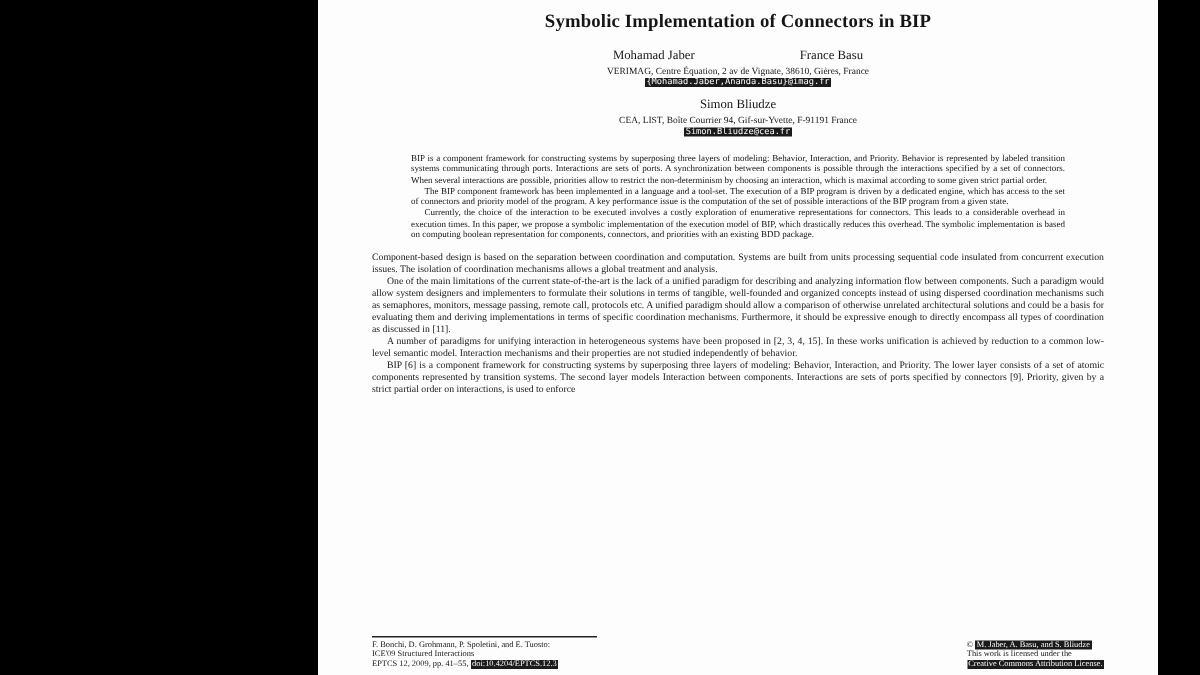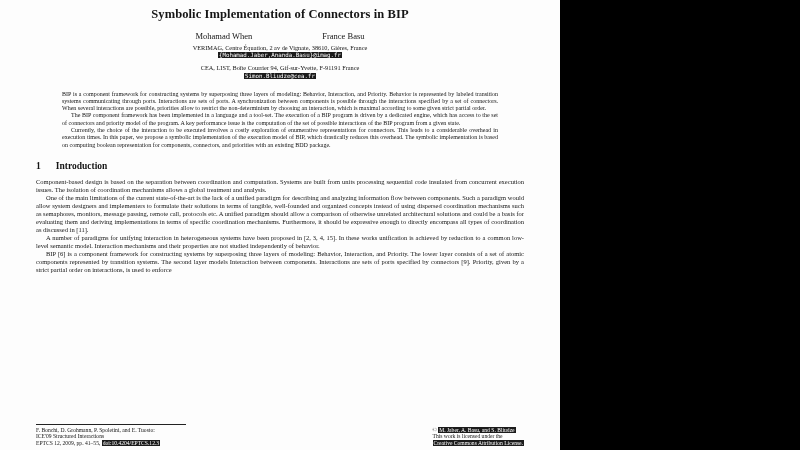--- a/index.html
+++ b/index.html
@@ -1,17 +1,17 @@
 <!DOCTYPE html>
 <html><head>
 <meta charset="utf-8">
 <style>
   * { margin:0; padding:0; box-sizing:border-box; }
   html,body { width:800px; height:450px; background:#000; overflow:hidden; }
-  .screen { width:640px; height:450px; background:#000; display:flex; justify-content:flex-start; }
+  .screen { width:772px; height:450px; background:#000; display:flex; justify-content:flex-end; }
   .page {
     position:relative; width:560px; height:450px; background:#fdfdfd;
     font-family:"Liberation Serif", serif; color:#151515;
     padding:0 36px; overflow:hidden;
   }
   .title { text-align:center; font-size:12.5px; font-weight:bold; padding-top:7px; letter-spacing:.1px; }
   .authors { text-align:center; margin-top:9px; }
   .names-row { display:flex; justify-content:center; gap:70px; font-size:8.5px; }
   .single-name { font-size:8.5px; }
   .affil { font-size:6.3px; margin-top:2.5px; }
@@ -33,45 +33,43 @@
 <body>
 
 <div class="screen">
   <div class="page">
 
     <h1 class="title">Symbolic Implementation of Connectors in BIP</h1>
 
     <div class="authors">
       <div class="author-group">
         <div class="names-row">
-          <span>Mohamad When</span>
+          <span>Mohamad Jaber</span>
           <span>France Basu</span>
         </div>
         <div class="affil">VERIMAG, Centre Équation, 2 av de Vignate, 38610, Gières, France</div>
         <div class="email-line">
           <span class="link">{Mohamad.Jaber,Ananda.Basu}@imag.fr</span>
         </div>
       </div>
       <div class="author-group">
+        <div class="single-name">Simon Bliudze</div>
         <div class="affil">CEA, LIST, Boîte Courrier 94, Gif-sur-Yvette, F-91191 France</div>
         <div class="email-line">
           <span class="link">Simon.Bliudze@cea.fr</span>
         </div>
       </div>
     </div>
 
     <div class="abstract">
       <p>BIP is a component framework for constructing systems by superposing three layers of modeling: Behavior, Interaction, and Priority.  Behavior is represented by labeled transition systems communicating through ports.  Interactions are sets of ports.  A synchronization between components is possible through the interactions specified by a set of connectors.  When several interactions are possible, priorities allow to restrict the non-determinism by choosing an interaction, which is maximal according to some given strict partial order.</p>
       <p class="indent">The BIP component framework has been implemented in a language and a tool-set.  The execution of a BIP program is driven by a dedicated engine, which has access to the set of connectors and priority model of the program.  A key performance issue is the computation of the set of possible interactions of the BIP program from a given state.</p>
       <p class="indent">Currently, the choice of the interaction to be executed involves a costly exploration of enumerative representations for connectors.  This leads to a considerable overhead in execution times.  In this paper, we propose a symbolic implementation of the execution model of BIP, which drastically reduces this overhead.  The symbolic implementation is based on computing boolean representation for components, connectors, and priorities with an existing BDD package.</p>
     </div>
 
-    <h2 class="section-heading">
-      <span class="sec-num">1</span><span>Introduction</span>
-    </h2>
 
     <div class="bodytext">
       <p>Component-based design is based on the separation between coordination and computation.  Systems are built from units processing sequential code insulated from concurrent execution issues.  The isolation of coordination mechanisms allows a global treatment and analysis.</p>
       <p class="indent">One of the main limitations of the current state-of-the-art is the lack of a unified paradigm for describing and analyzing information flow between components.  Such a paradigm would allow system designers and implementers to formulate their solutions in terms of tangible, well-founded and organized concepts instead of using dispersed coordination mechanisms such as semaphores, monitors, message passing, remote call, protocols etc.  A unified paradigm should allow a comparison of otherwise unrelated architectural solutions and could be a basis for evaluating them and deriving implementations in terms of specific coordination mechanisms.  Furthermore, it should be expressive enough to directly encompass all types of coordination as discussed in [11].</p>
       <p class="indent">A number of paradigms for unifying interaction in heterogeneous systems have been proposed in [2, 3, 4, 15].  In these works unification is achieved by reduction to a common low-level semantic model.  Interaction mechanisms and their properties are not studied independently of behavior.</p>
       <p class="indent">BIP [6] is a component framework for constructing systems by superposing three layers of modeling: Behavior, Interaction, and Priority.  The lower layer consists of a set of atomic components represented by transition systems.  The second layer models Interaction between components.  Interactions are sets of ports specified by connectors [9].  Priority, given by a strict partial order on interactions, is used to enforce</p>
     </div>
 
     <div class="footer">
       <hr class="footer-rule">

